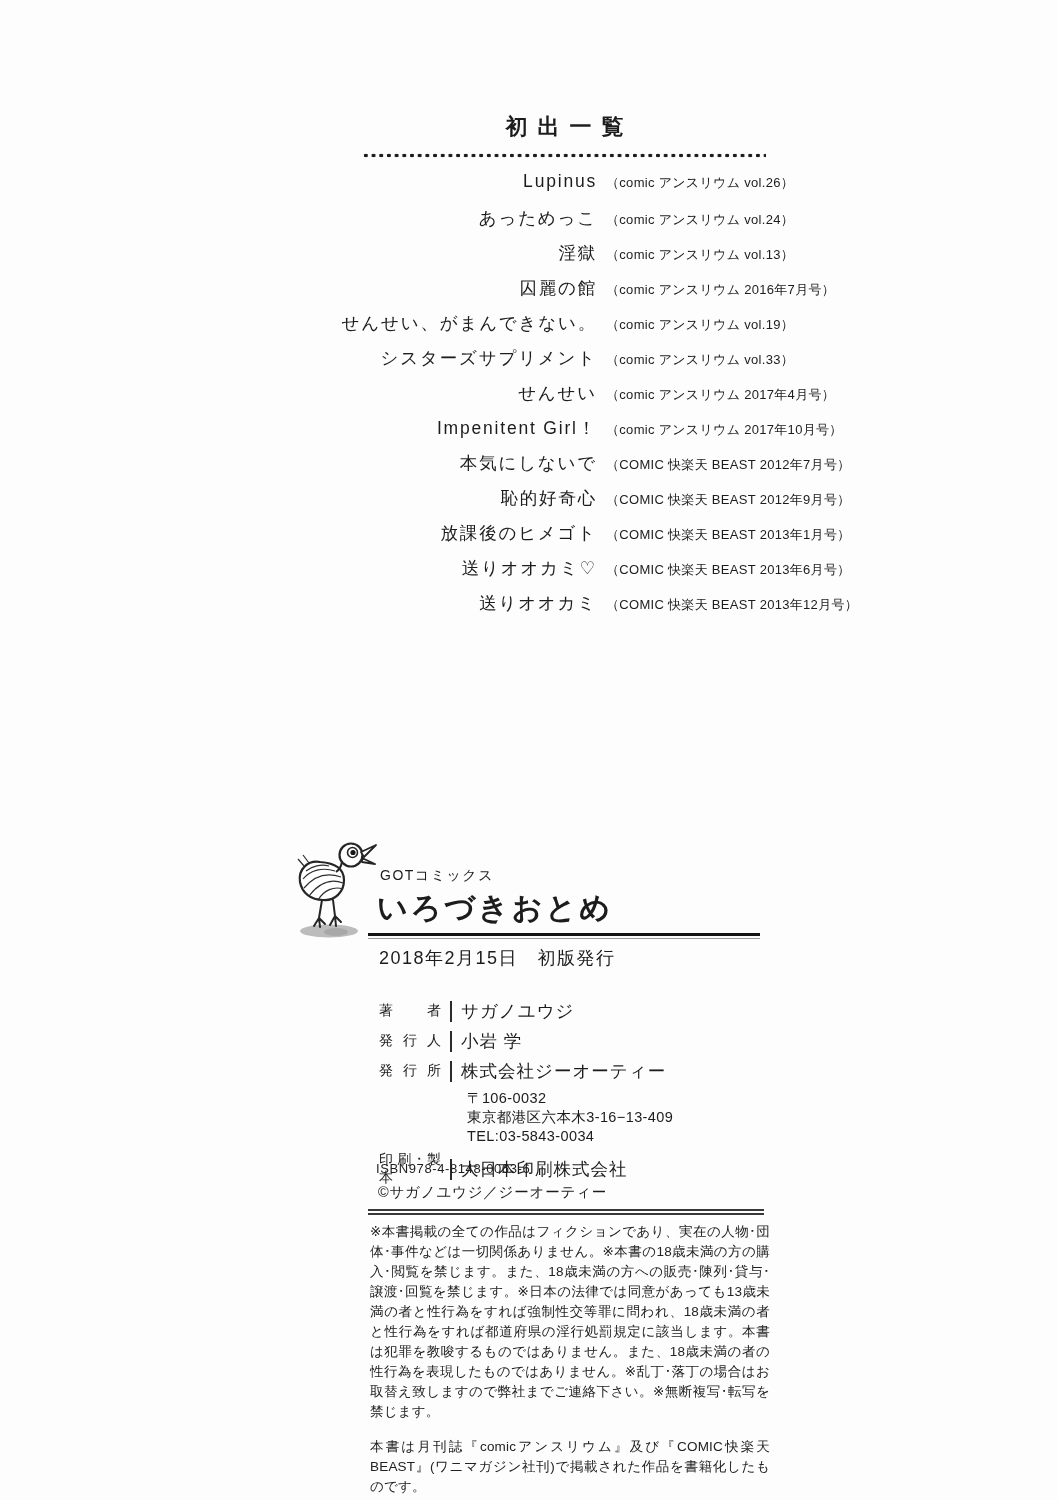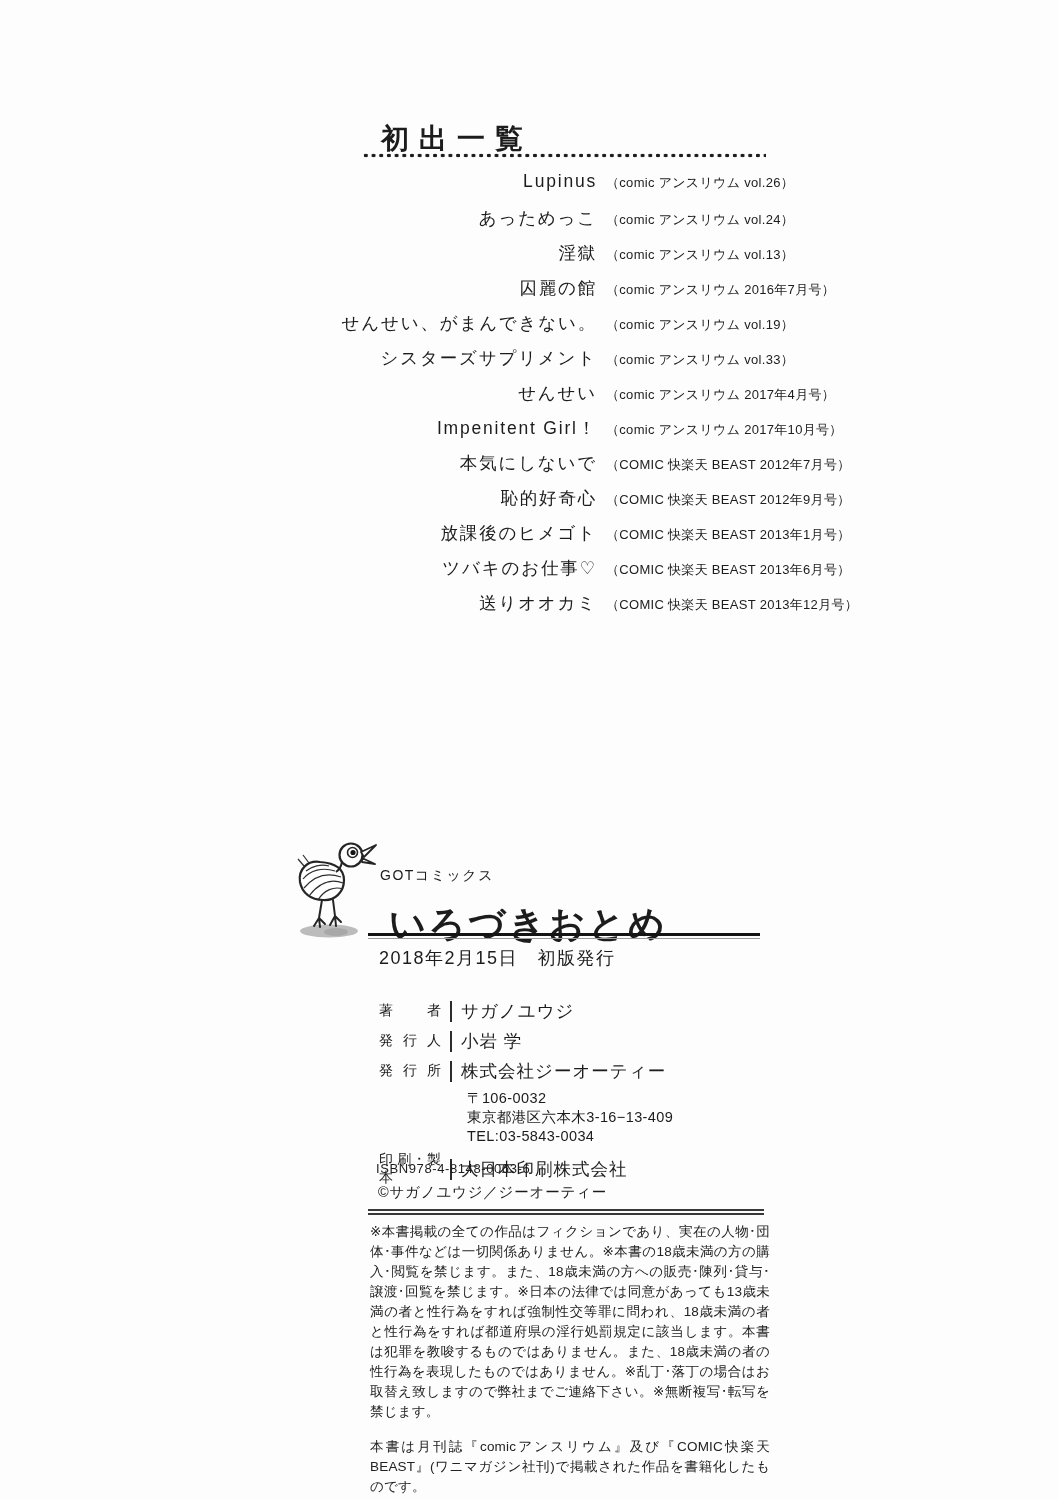--- a/index.html
+++ b/index.html
@@ -6,40 +6,40 @@
   .page {
     position:relative; width:1058px; height:1500px; margin:0 auto;
     background:#fdfdfd; overflow:hidden;
     font-family:"Liberation Sans","DejaVu Sans",sans-serif;
     color:#1c1c1c;
   }
 
   
   .fp-heading {
     position:absolute; left:363px; top:112px; width:403px;
-    text-align:left; font-size:28px; font-weight:700;
-    letter-spacing:10px; text-indent:10px; margin:8px;
+    text-align:center; font-size:22px; font-weight:700;
+    letter-spacing:10px; text-indent:10px; margin:0;
   }
   .dotted {
     position:absolute; left:362px; top:152px; width:404px; height:7px;
     background-image:radial-gradient(circle, #1b1b1b 1.7px, transparent 2.1px);
     background-size:7.7px 7px; background-repeat:repeat-x; background-position:0 center;
   }
   .entries { position:absolute; left:0; top:171px; width:1058px; }
   .entry { display:flex; align-items:baseline; height:35px;padding-left:32px; }
   .etitle {
     flex:0 0 565px; text-align:right; font-size:17.5px;
     letter-spacing:1.8px; white-space:nowrap; font-weight:500;
   }
   .esource { margin-left:9px; font-size:13px; letter-spacing:0.3px; white-space:nowrap; }
 
   
   .bird-logo { position:absolute; left:290px; top:840px; }
   .imprint { position:absolute; left:380px; top:867px; font-size:14px; letter-spacing:1.5px; }
-  .book-title { position:absolute; left:377px; top:888px; font-size:36px; font-weight:700; letter-spacing:3px; margin:12px;font-family:Liberation Serif, serif; }
+  .book-title { position:absolute; left:377px; top:888px; font-size:30px; font-weight:700; letter-spacing:3px; margin:0;font-family:Liberation Serif, serif; }
   .title-rule {
     position:absolute; left:368px; top:933px; width:392px; height:6px;
     border-top:3px solid #141414; border-bottom:1.5px solid #9a9a9a; box-sizing:border-box;
   }
   .edition { position:absolute; left:379px; top:946px; font-size:18px; letter-spacing:1.5px; }
 
   .credits { position:absolute; left:379px; top:999px; }
   .credit-row { display:flex; align-items:center; margin-bottom:6px; }
   .credit-label { width:62px; font-size:14px; text-align:justify; text-align-last:justify; }
   .credit-divider { width:2px; height:21px; background:#2b2b2b; margin:0 9px; flex:none; }
@@ -105,21 +105,21 @@
       </div>
       <div class="entry">
         <span class="etitle">恥的好奇心</span>
         <span class="esource">（COMIC 快楽天 BEAST 2012年9月号）</span>
       </div>
       <div class="entry">
         <span class="etitle">放課後のヒメゴト</span>
         <span class="esource">（COMIC 快楽天 BEAST 2013年1月号）</span>
       </div>
       <div class="entry">
-        <span class="etitle">ツバキのお仕事♡</span>
+        <span class="etitle">送りオオカミ♡</span>
         <span class="esource">（COMIC 快楽天 BEAST 2013年6月号）</span>
       </div>
       <div class="entry">
         <span class="etitle">送りオオカミ</span>
         <span class="esource">（COMIC 快楽天 BEAST 2013年12月号）</span>
       </div>
     </div>
 
   <span class="bird-logo">
     <svg width="88" height="100" viewBox="0 0 88 100" xmlns="http://www.w3.org/2000/svg">

